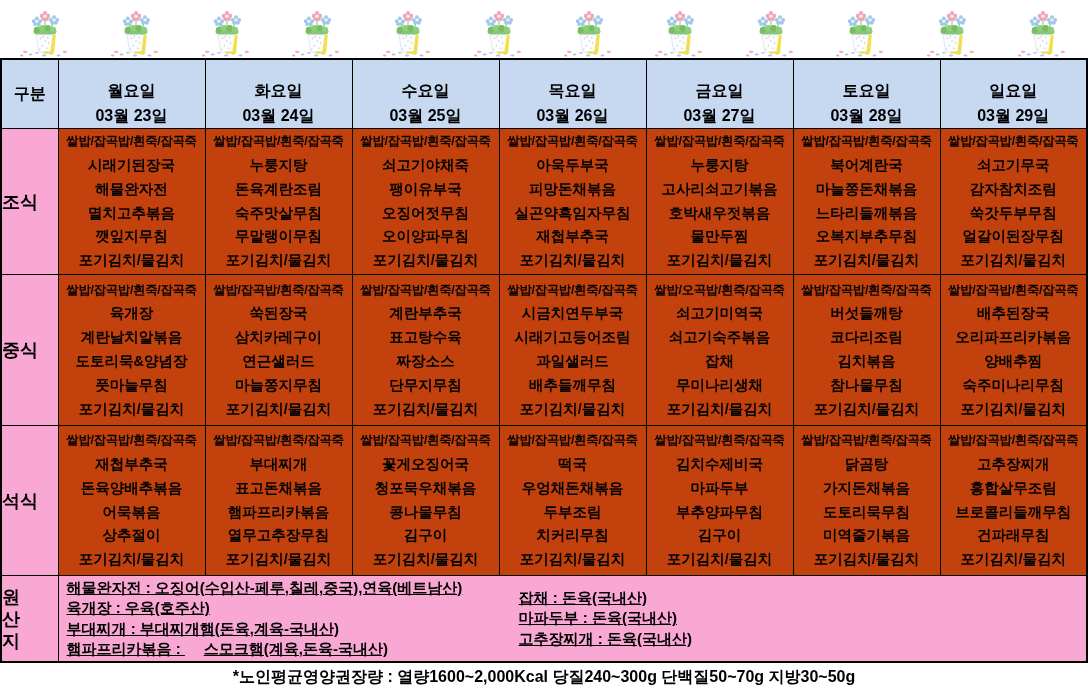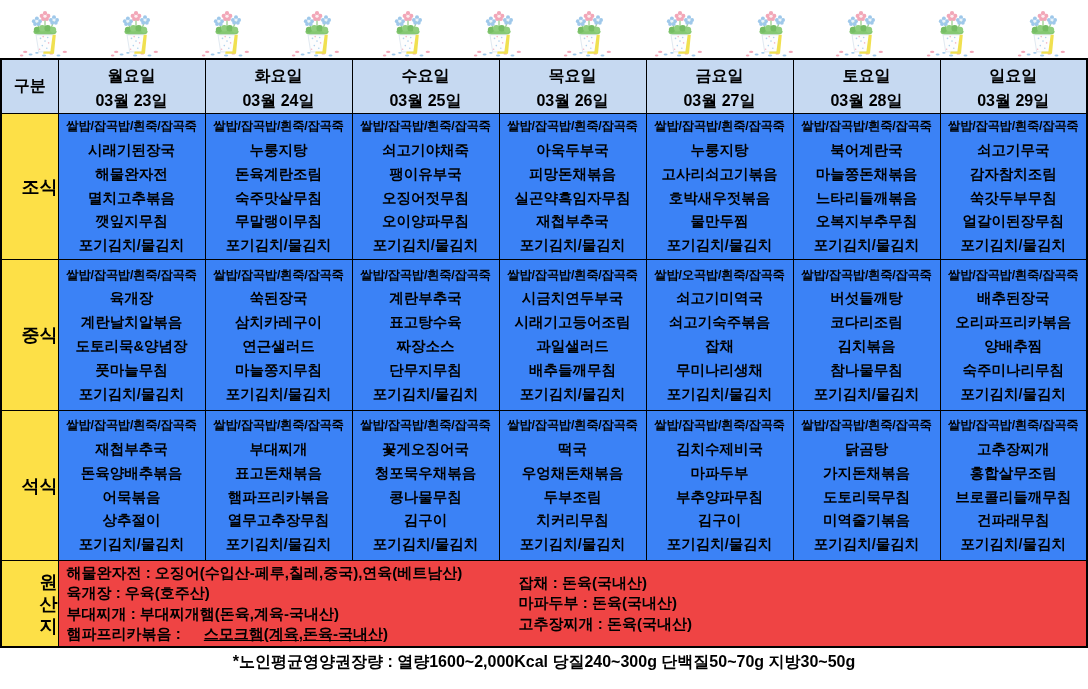--- a/index.html
+++ b/index.html
@@ -13,31 +13,31 @@
   .pots{flex:1;display:flex;justify-content:space-around;align-items:flex-end;height:58px;}
   .pot-wrap{width:56px;height:54px;display:flex;align-items:flex-end;justify-content:center;}
   .page-title{flex:0 0 auto;font-size:47px;font-weight:900;letter-spacing:14px;
               line-height:58px;padding:0 4px 0 18px;white-space:nowrap;}
 
   
   table{border-collapse:collapse;table-layout:fixed;width:1088px;}
   th,td{border:1.5px solid #000;padding:0;margin:0;}
   table{border:2px solid #000;}
   .head-cell{background:#c6d9f1;height:53px;font-size:16px;text-align:center;vertical-align:middle;}
-  .day-name{line-height:25px;padding-top:3px;}
+  .day-name{line-height:25px;padding-top:18px;}
   .day-date{line-height:25px;}
   .corner{font-size:16px;margin-top:28px;}
-  .label-cell{background:#fde047;font-size:18px;text-align:right;vertical-align:middle;}
+  .label-cell{background:#f9a8d4;font-size:18px;text-align:left;vertical-align:middle;}
   .label-cell .vchar{line-height:22px;}
-  .menu-cell{background:#3b82f6;text-align:center;vertical-align:middle;}
+  .menu-cell{background:#c2410c;text-align:center;vertical-align:middle;}
   .menu-line{line-height:23.8px;font-size:14.5px;white-space:nowrap;}
   .menu-line.first{font-size:12.4px;letter-spacing:-0.3px;}
 
   
-  .origin-cell{background:#ef4444;vertical-align:middle;}
+  .origin-cell{background:#f9a8d4;vertical-align:middle;text-decoration:underline;}
   .origin-flex{display:flex;align-items:center;height:100%;}
   .origin-block{display:flex;flex-direction:column;justify-content:center;}
   .origin-left{width:44%;padding-left:8px;}
   .origin-right{flex:1;}
   .origin-item{font-size:15px;line-height:20.5px;white-space:nowrap;}
   .u{text-decoration:underline;margin-left:19px;}
 
   
   .footer{text-align:center;padding-top:3px;}
   .note{font-size:16px;line-height:21px;}

